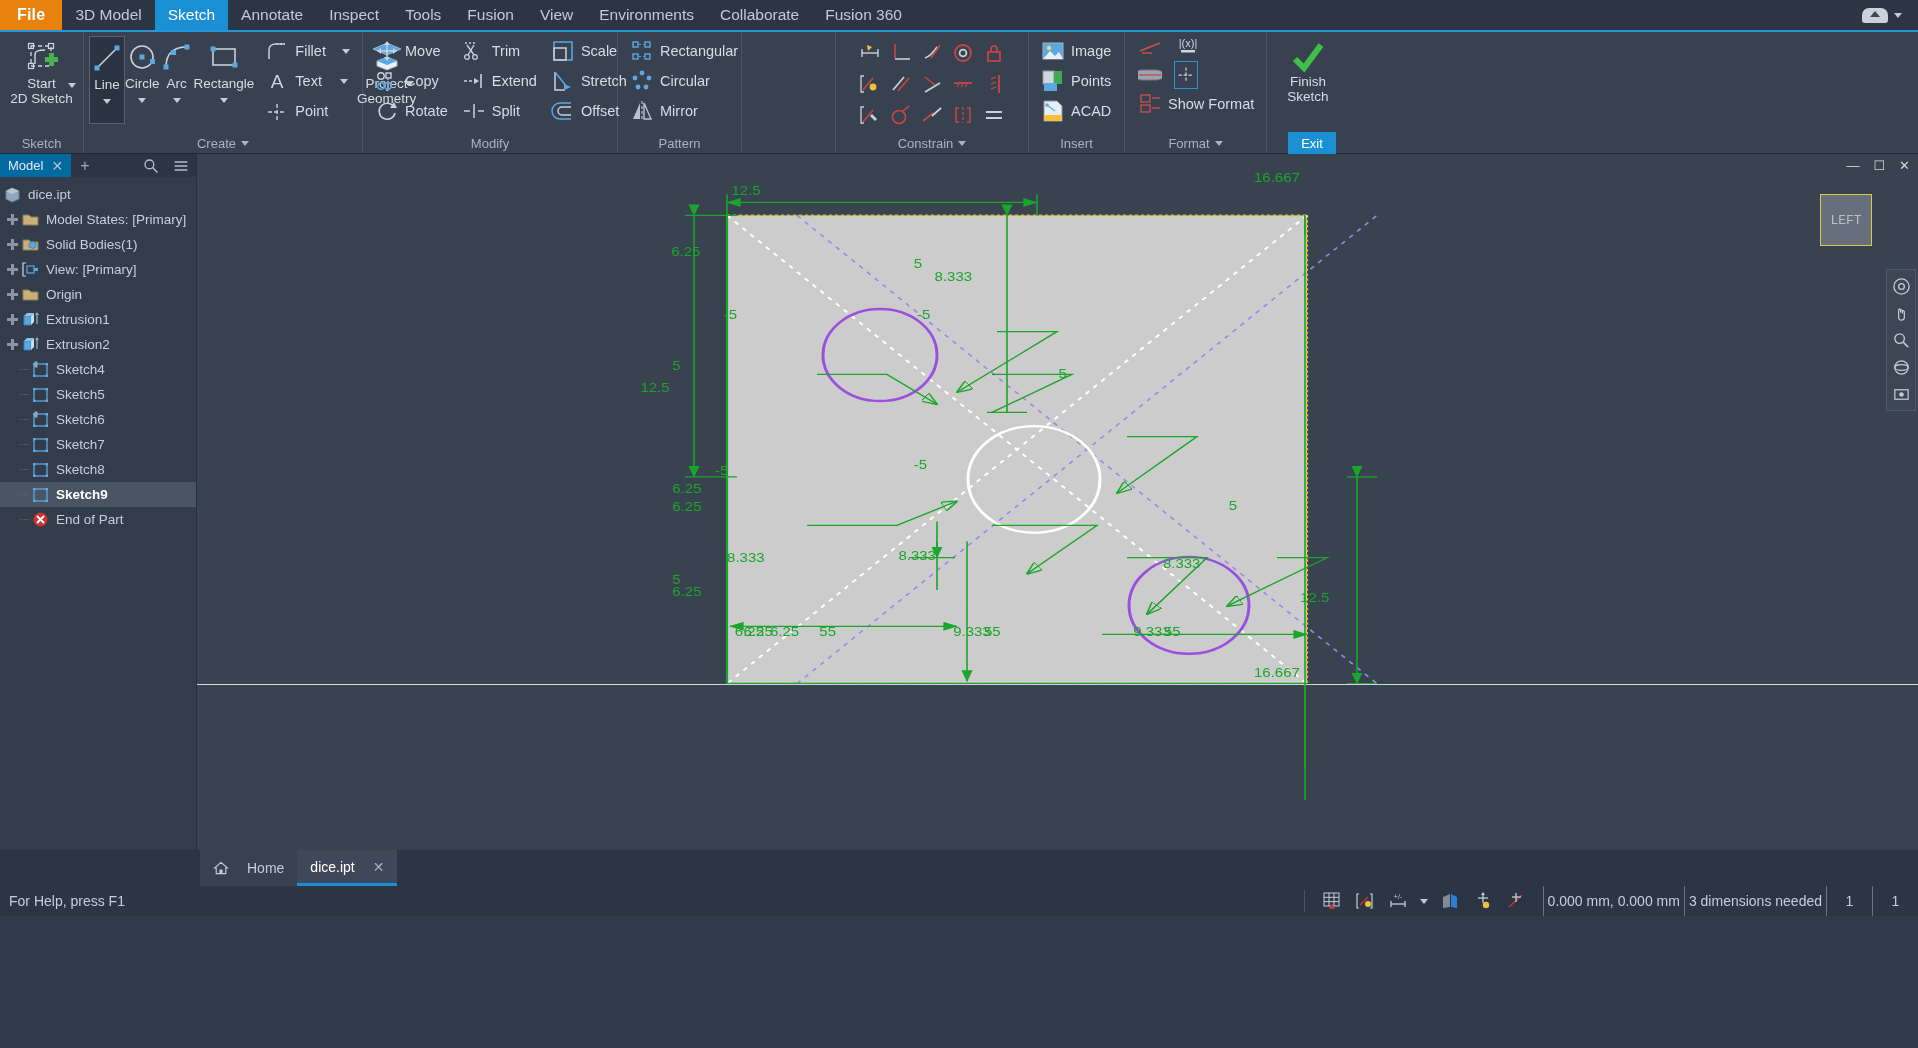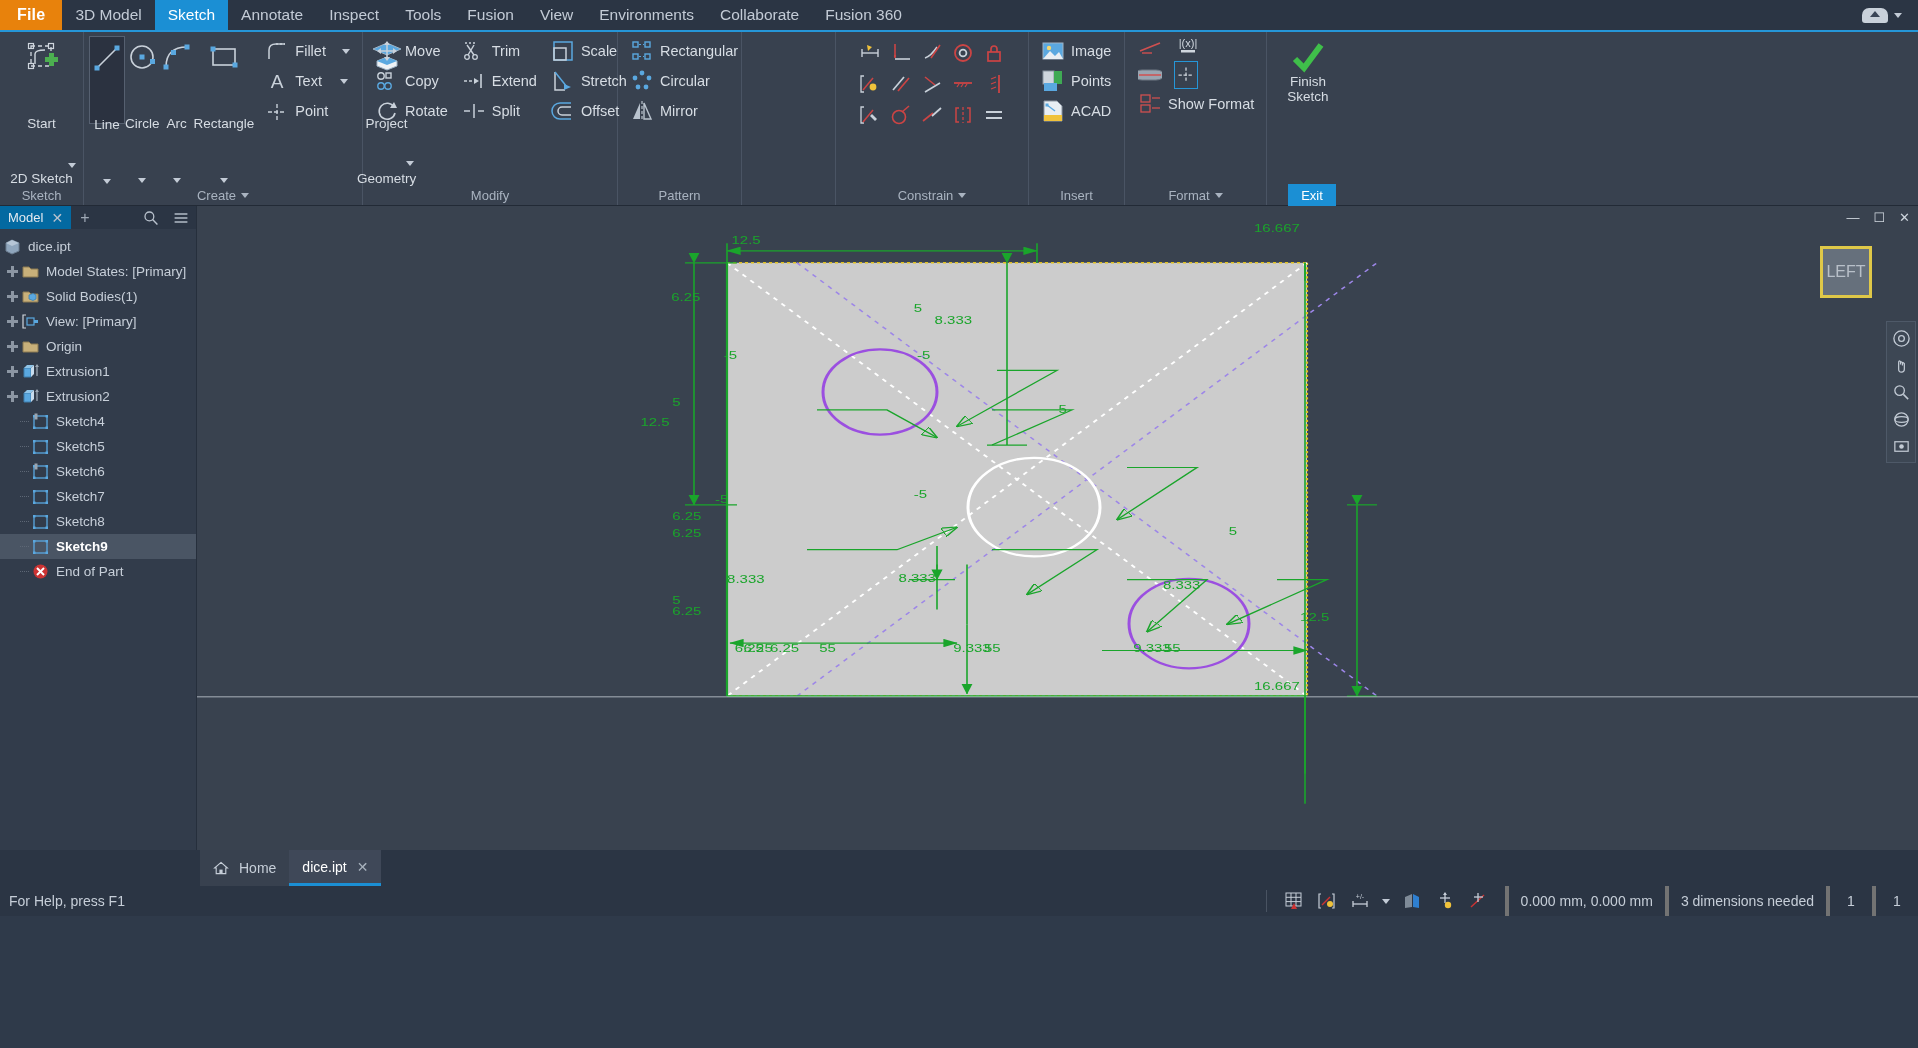--- a/index.html
+++ b/index.html
@@ -52,21 +52,21 @@
   .panel-title {
     height: 19px; line-height: 19px; text-align: center; color: #a9b3c0; font-size: 13px;
     display: flex; align-items: center; justify-content: center; gap: 5px;
   }
   .panel-title .caret-dn { border-top-color: #a9b3c0; }
 
   
   .bigbtn {
     width: 74px; display: flex; flex-direction: column; align-items: center;
     padding-top: 4px; color: #d7dde4; font-size: 13.5px; text-align: center;
-    position: relative; cursor: default; gap: 40px;
+    position: relative; cursor: default;
   }
   .bigbtn .lbl { line-height: 14.5px; margin-top: 3px; }
   .bigbtn.sel { background: #2b3240; border: 1px solid #566070; }
   .bigbtn .caret-dn { position: absolute; right: 5px; bottom: 8px; }
   .bigbtn .caret-mid { margin-top: 2px; }
 
   
   .smbtn {
     display: flex; align-items: center; gap: 6px; height: 30px; padding: 0 7px;
     color: #d7dde4; font-size: 14.5px; white-space: nowrap; cursor: default;
@@ -122,56 +122,57 @@
   .ticon { width: 21px; height: 19px; flex: 0 0 21px; margin-right: 5px;
            display: flex; align-items: center; justify-content: center; }
   .ticon svg { width: 19px; height: 19px; display: block; }
 
   
   .canvas { flex: 1; position: relative; background: #39424f; overflow: hidden; }
   .canvas svg.cv { position: absolute; inset: 0; width: 100%; height: 100%; }
 
   .viewcube {
     position: absolute; right: 46px; top: 40px; width: 52px; height: 52px;
-    background: #6f7985; border: 3px solid #fde047; color: #cfd6de;
-    font-size: 16px; display: flex; align-items: center; justify-content: center;
+    background: #6f7985; border: 1px solid #fde047; color: #cfd6de;
+    font-size: 13px; display: flex; align-items: center; justify-content: center;
     opacity: .85;
+    font-family: Liberation Mono, monospace;
   }
   .navbar-r {
     position: absolute; right: 2px; top: 115px; width: 30px;
     background: #3d4754; border: 1px solid #4e5968; display: flex;
     flex-direction: column; align-items: center; padding: 4px 0; gap: 3px;
   }
   .navbar-r .nb { width: 24px; height: 24px; display: flex; align-items: center;
                   justify-content: center; }
   .navbar-r .nb svg { width: 19px; height: 19px; }
   .win-ctrls { position: absolute; right: 8px; top: 4px; display: flex; gap: 14px;
                color: #cfd6de; font-size: 13px; align-items: center; }
 
   
   .doctabs { height: 36px; flex: 0 0 36px; background: #2b3544; display: flex;
              align-items: stretch; padding-left: 200px; }
-  .dtab { display: flex; align-items: center; gap: 10px; padding: 0 13px;
+  .dtab { display: flex; align-items: center; gap: 18px; padding: 0 13px;
           color: #c6ced8; font-size: 14px; background: #38414f; }
   .dtab.active { background: #3f4858; color: #ffffff; border-bottom: 3px solid #1b8fd4; }
   .dtab .x { color: #a8b2bd; font-size: 14px; }
 
   
   .statusbar { height: 30px; flex: 0 0 30px; background: #2b3544; display: flex;
                align-items: center; color: #c6ced8; font-size: 14px; }
   .statusbar .help { padding-left: 9px; }
   .sb-sp { flex: 1; }
   .sb-tools { display: flex; align-items: center; gap: 11px; padding: 0 16px;
               border-left: 1px solid #495362; height: 22px; }
   .sb-tools .si { width: 22px; height: 22px; display: flex; align-items: center;
                   justify-content: center; }
   .sb-tools .si svg { width: 20px; height: 20px; }
   .sb-right { display: flex; align-items: stretch; height: 30px; }
-  .sb-cell { display: flex; align-items: center; padding: 0 12px;
-             border-left: 4px solid #737373; white-space: nowrap; }
+  .sb-cell { display: flex; align-items: center; padding: 0 4px;
+             border-left: 1px solid #737373; white-space: nowrap; }
   .sb-cell.num { justify-content: center; min-width: 46px; }
 </style>
 </head>
 <body>
 
 <div class="app">
 
   <div class="menubar">
     <div class="file">File</div>
     <div id="menu-items" style="display:flex;align-items:stretch;">

